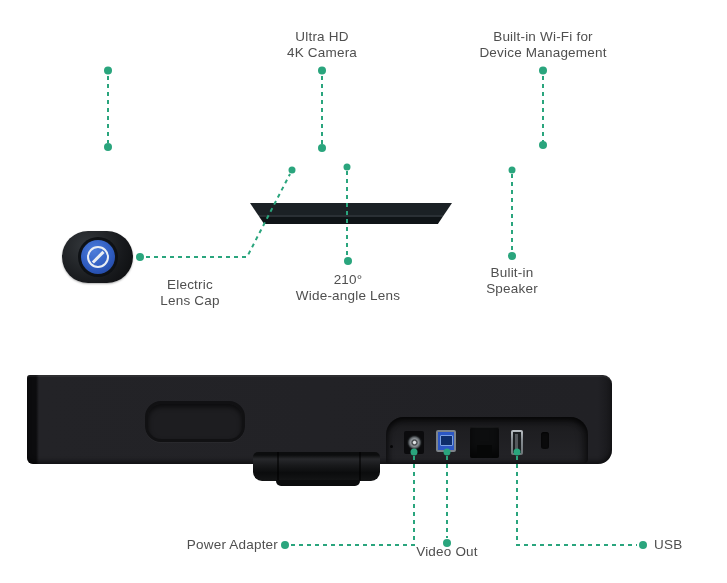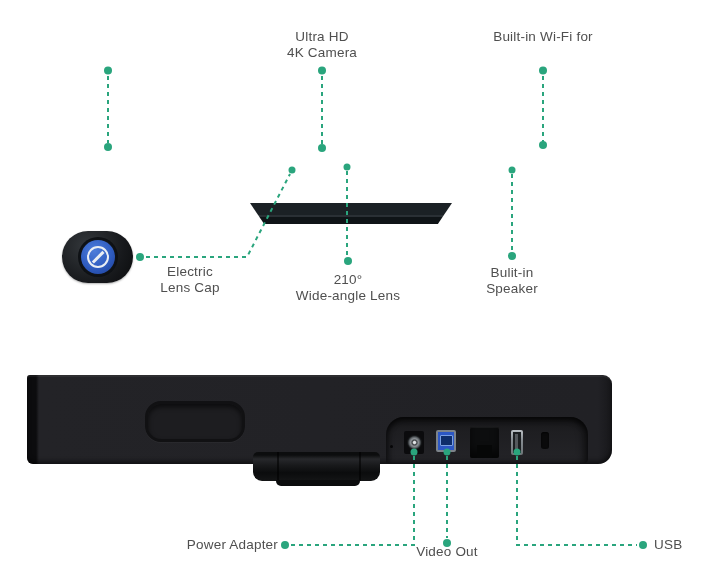--- a/index.html
+++ b/index.html
@@ -147,35 +147,36 @@
         <circle cx="643" cy="545" r="4"></circle>
     </g>
   </svg>
 
   <div class="label" style="left:232px;top:29px;width:180px;">
     <span>Ultra HD</span>
     <span>4K Camera</span>
   </div>
   <div class="label" style="left:433px;top:29px;width:220px;">
     <span>Built-in Wi-Fi for</span>
+    <span>Device Management</span>
   </div>
 
   <div class="front-mount"></div>
 
   <div class="lens-cap">
     <div class="dark-ring">
       <div class="blue-disc">
         <div class="no-entry">
           <div class="slash"></div>
         </div>
       </div>
     </div>
   </div>
 
-  <div class="label" style="left:110px;top:264px;width:160px;">
+  <div class="label" style="left:110px;top:277px;width:160px;">
     <span>Electric</span>
     <span>Lens Cap</span>
   </div>
   <div class="label" style="left:258px;top:272px;width:180px;">
     <span>210°</span>
     <span>Wide-angle Lens</span>
   </div>
   <div class="label" style="left:432px;top:265px;width:160px;">
     <span>Bulit-in</span>
     <span>Speaker</span>

